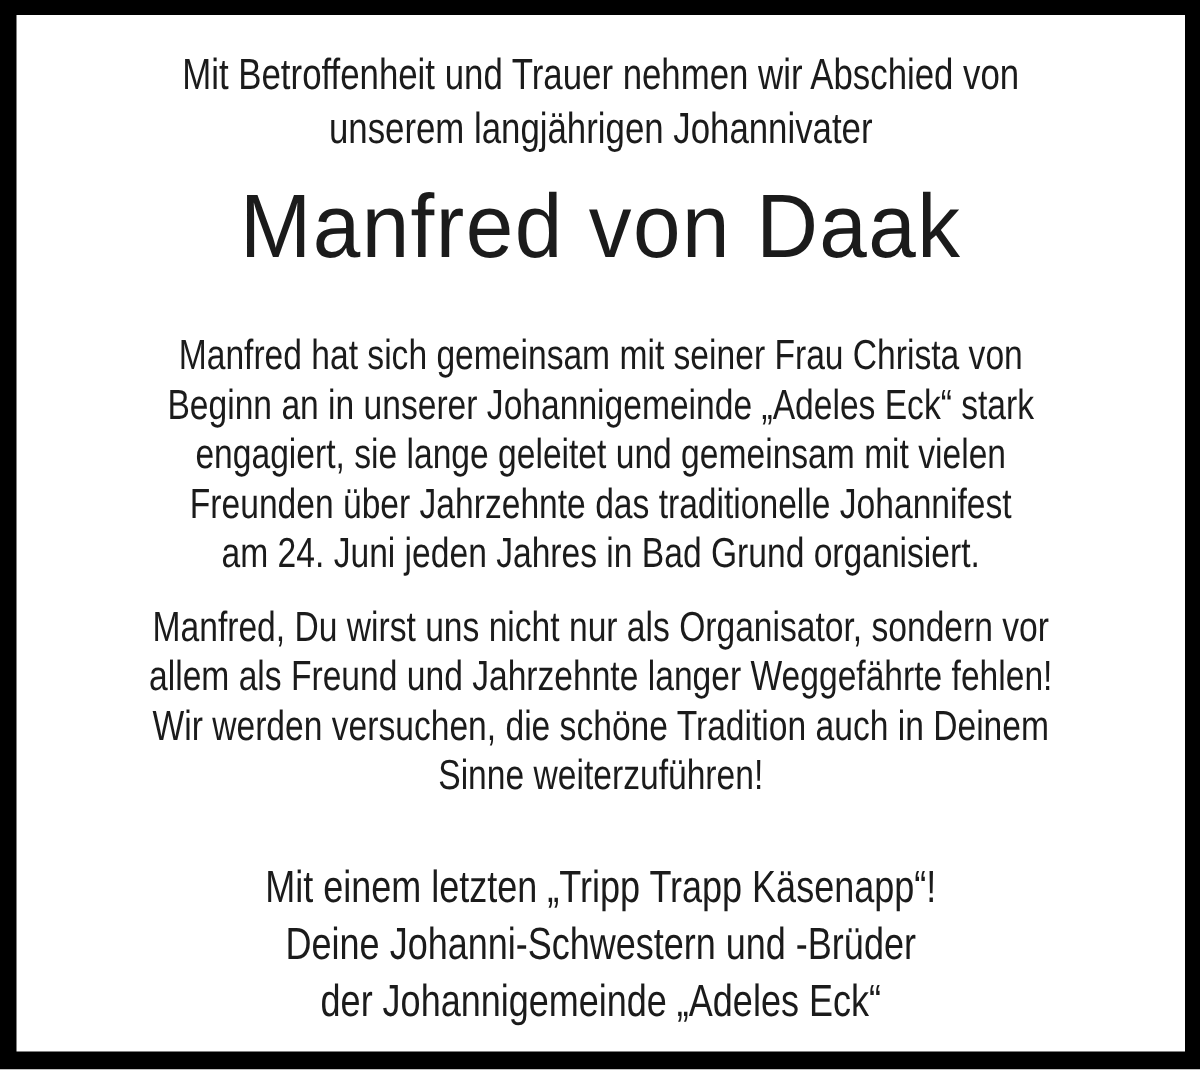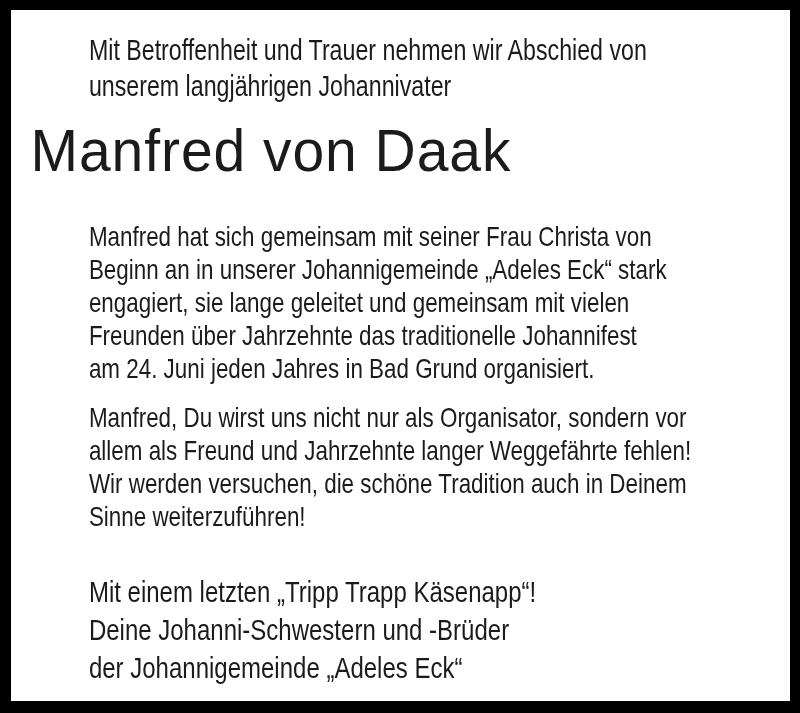--- a/index.html
+++ b/index.html
@@ -18,20 +18,21 @@
     border-bottom: 12px solid #000000;
     overflow: hidden;
     font-family: "Liberation Sans", "DejaVu Sans", sans-serif;
     color: #1b1b1b;
   }
   .notice-content {
     width: 100%;
     height: 100%;
     padding-top: 22px;
     box-sizing: border-box;
+    text-align: center;
   }
   
   .condensed {
     transform: scaleX(0.80);
     transform-origin: 50% 0;
     width: 100%;
   }
   .line {
     white-space: nowrap;
   }

